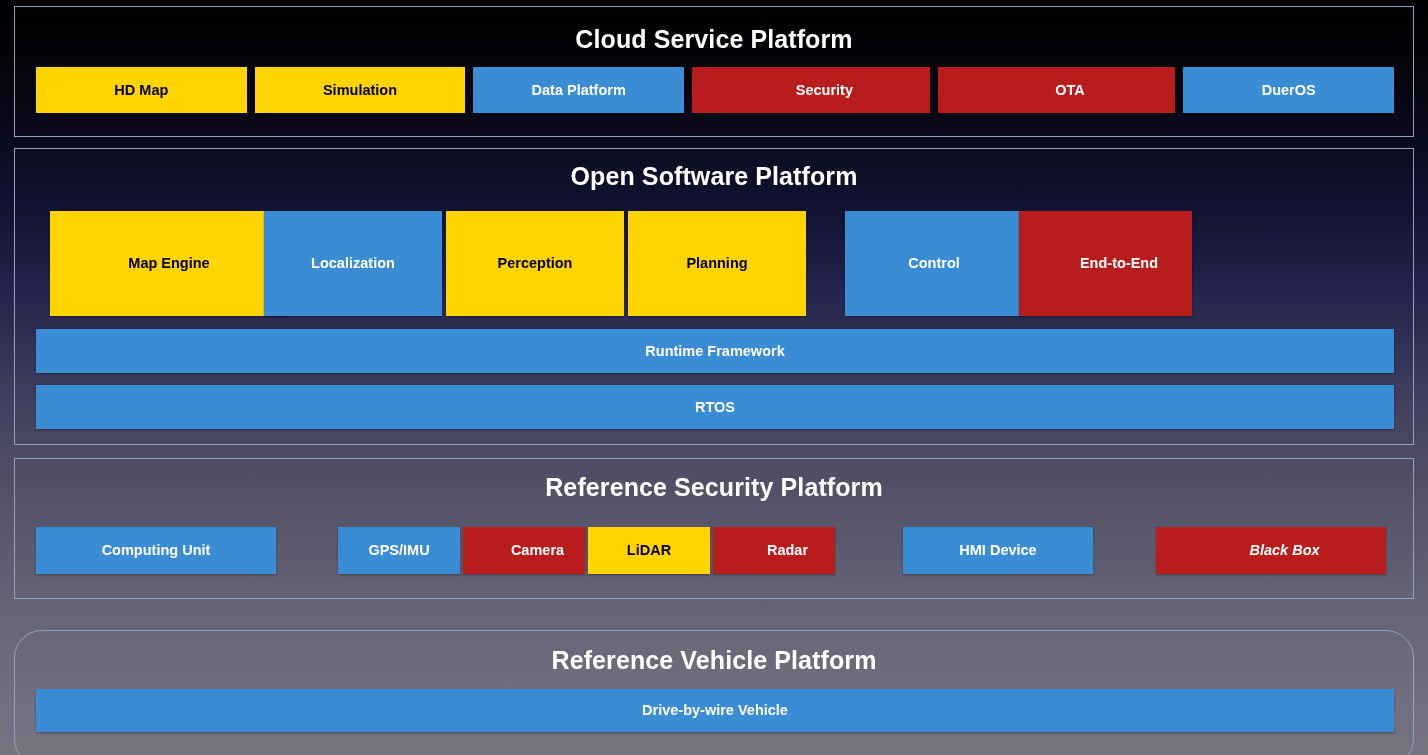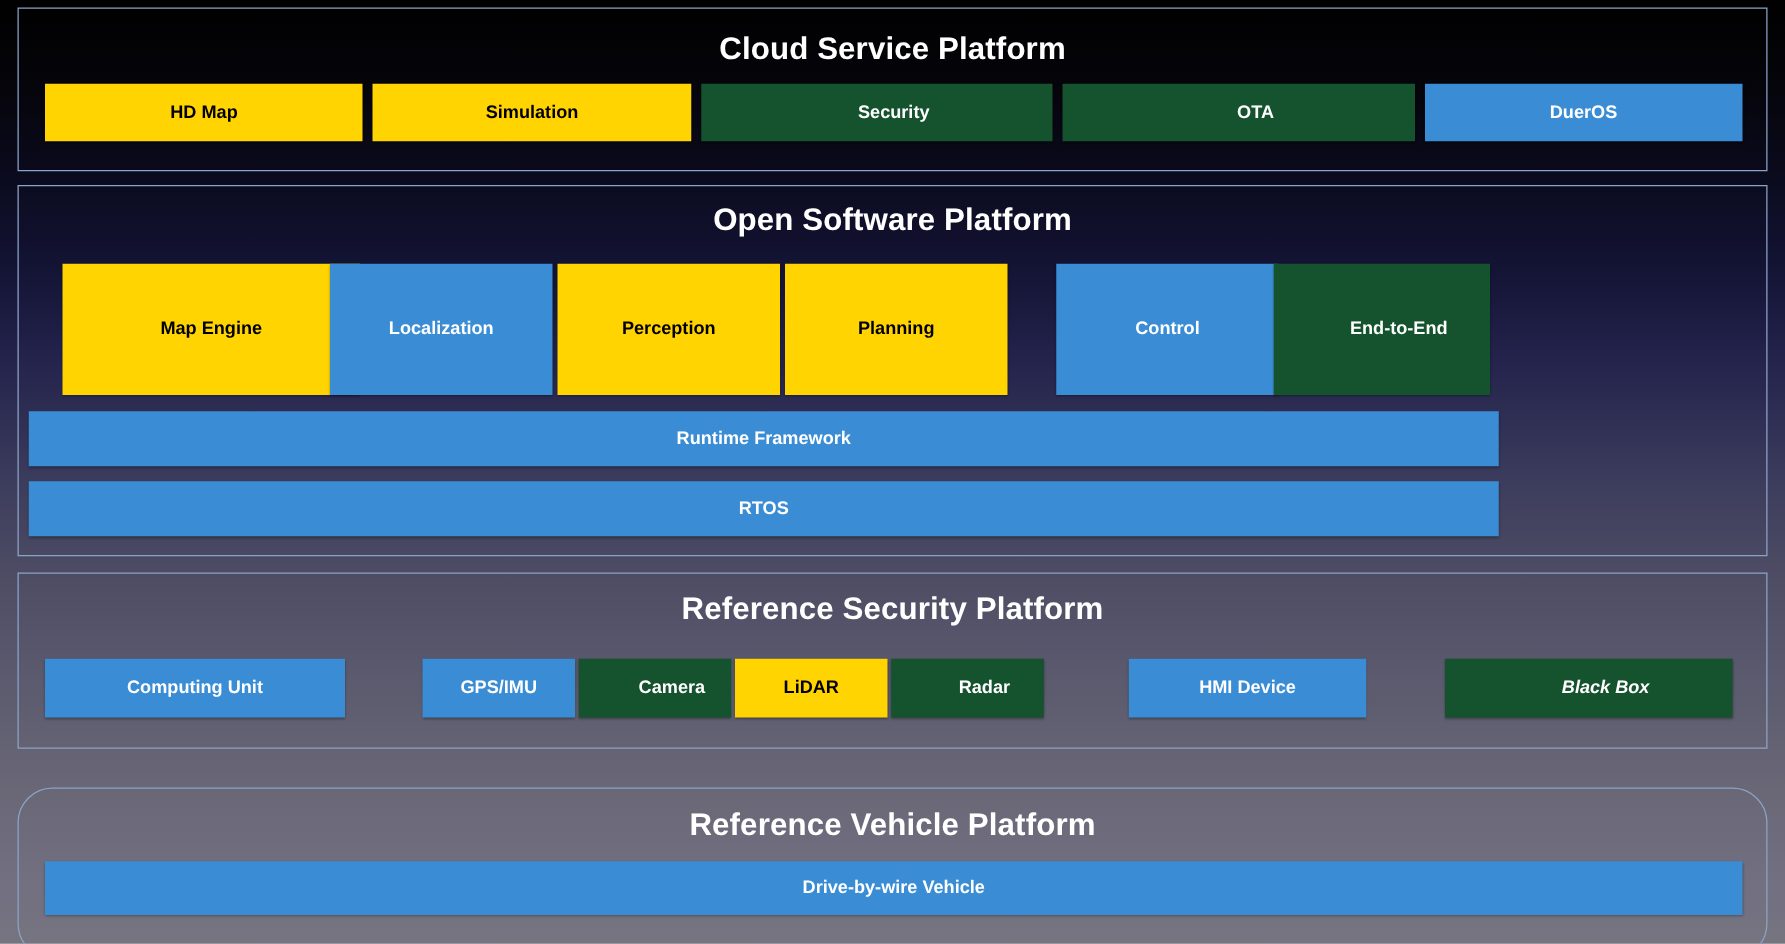--- a/index.html
+++ b/index.html
@@ -62,21 +62,21 @@
     align-items: center;
     justify-content: center;
     font-weight: bold;
     font-size: 14.5px;
     text-align: center;
     line-height: 1.15;
     box-shadow: 0 1px 2px rgba(0,0,0,0.35);
   }
   .box.blue   { background: #3a8dd4; color: #ffffff; }
   .box.yellow { background: #ffd400; color: #000000; }
-  .box.red    { background: #14532d; color: #ffffff; padding-left: 27px; }
+  .box.red    { background: #b91c1c; color: #ffffff; padding-left: 27px; }
 
   
   .cloud-row {
     position: absolute;
     left: 21px;
     top: 60px;
     width: 1358px;
     display: flex;
     gap: 8px;
     align-items: center;
@@ -88,22 +88,22 @@
     position: absolute;
     left: 21px;
     top: 62px;
     width: 1358px;
     height: 105px;
   }
   .sw-modules .box { position: absolute; top: 0; height: 105px; }
 
   .sw-rt-row, .sw-rtos-row {
     position: absolute;
-    left: 8px;
-    width: 1176px;
+    left: 21px;
+    width: 1358px;
   }
   .sw-rt-row   { top: 180px; }
   .sw-rtos-row { top: 236px; }
   .sw-rt-row .box, .sw-rtos-row .box { width: 100%; height: 44px; font-size: 14.5px; }
 
   
   .hw-row {
     position: absolute;
     left: 0;
     top: 68px;
@@ -122,20 +122,21 @@
   .veh-row .box { width: 100%; height: 43px; }
 </style>
 </head>
 <body>
 
 <section class="panel" id="panel-cloud">
   <div class="panel-title">Cloud Service Platform</div>
   <div class="cloud-row">
     <div class="box yellow">HD Map</div>
     <div class="box yellow">Simulation</div>
+    <div class="box blue">Data Platform</div>
     <div class="box red">Security</div>
     <div class="box red">OTA</div>
     <div class="box blue">DuerOS</div>
   </div>
 </section>
 
 <section class="panel" id="panel-software">
   <div class="panel-title">Open Software Platform</div>
 
   <div class="sw-modules">

